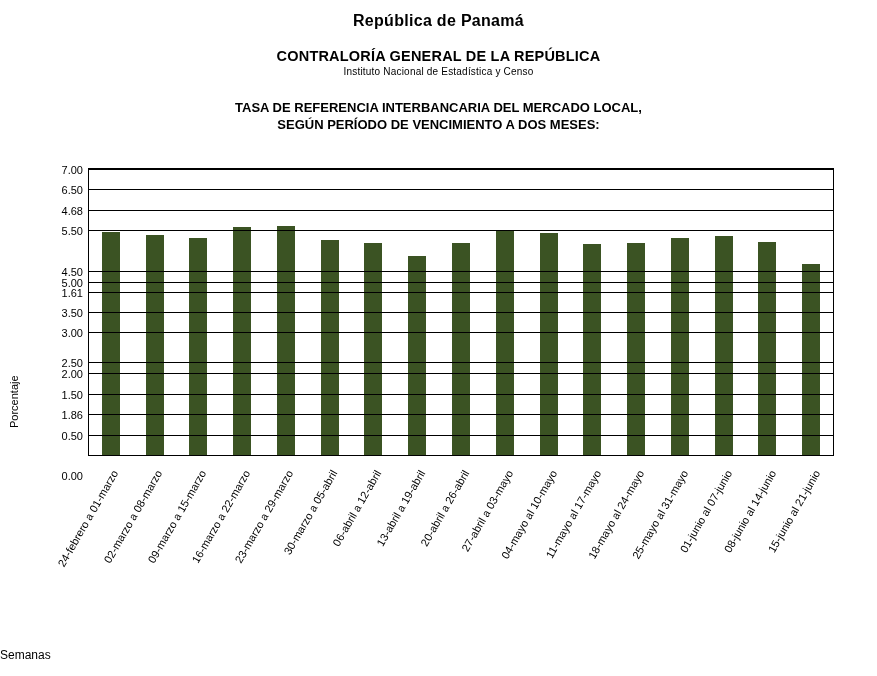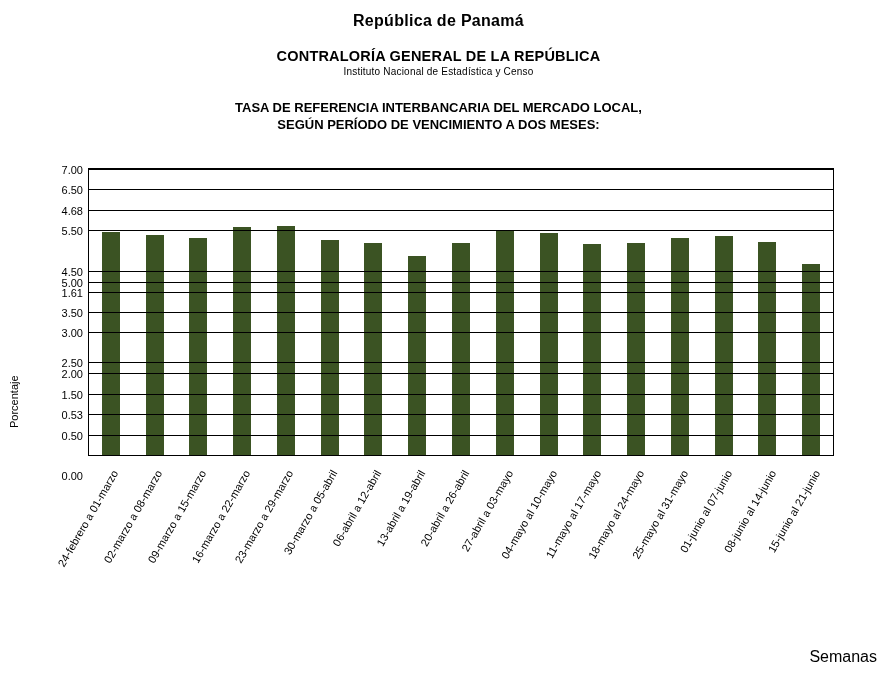--- a/index.html
+++ b/index.html
@@ -141,22 +141,22 @@
     white-space: nowrap;
     transform-origin: left top;
     transform: rotate(-60deg) translate(-100%, 0);
     transform-box: border-box;
   }
   .xaxis-title {
     position: absolute;
     left: 0;
     top: 480px;
     width: 877px;
-    text-align: right;
-    font-size: 16px;
+    text-align: left;
+    font-size: 12px;
   }
 </style>
 </head>
 <body>
 
 <div class="page">
 
   <div class="header">
     <div class="line1">República  de Panamá</div>
     <div class="line2">CONTRALORÍA  GENERAL DE LA REPÚBLICA</div>
@@ -257,21 +257,21 @@
           <div class="gridline" style="top: 64.2857%; margin-top: 9px;">
             <div class="ytick">2.50</div>
           </div>
           <div class="gridline" style="top: 71.4286%;">
             <div class="ytick">2.00</div>
           </div>
           <div class="gridline" style="top: 78.5714%;">
             <div class="ytick">1.50</div>
           </div>
           <div class="gridline" style="top: 85.7143%;">
-            <div class="ytick">0.53</div>
+            <div class="ytick">1.86</div>
           </div>
           <div class="gridline" style="top: 92.8571%; text-decoration: underline;">
             <div class="ytick">0.50</div>
           </div>
           <div class="gridline" style="top: 100%; border-top-color: transparent; margin-top: 20px;">
             <div class="ytick">0.00</div>
           </div>
         </div>
     </div>
 

